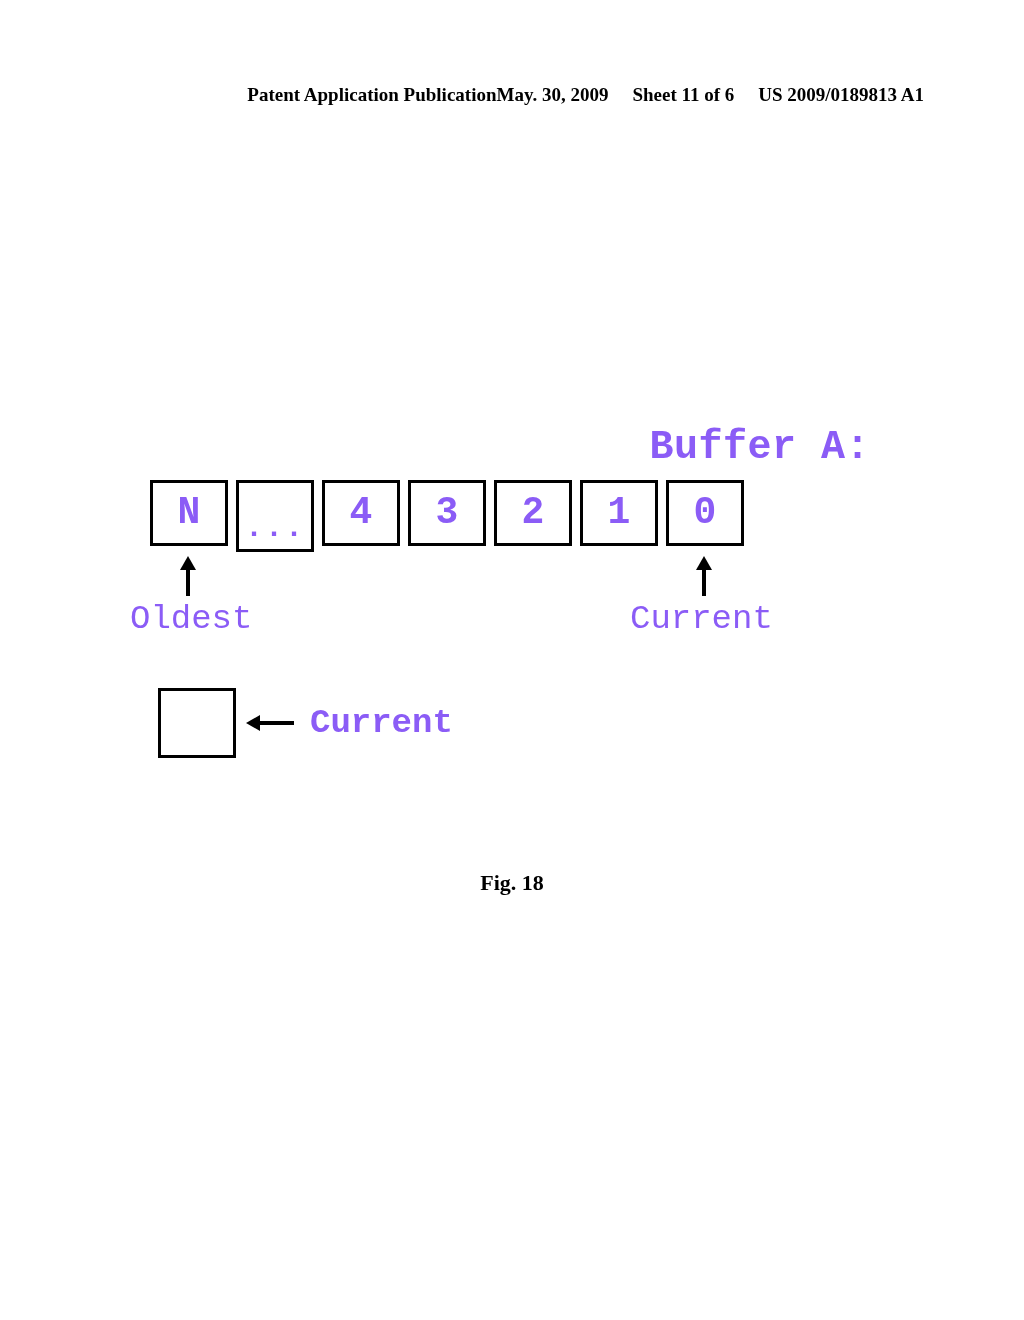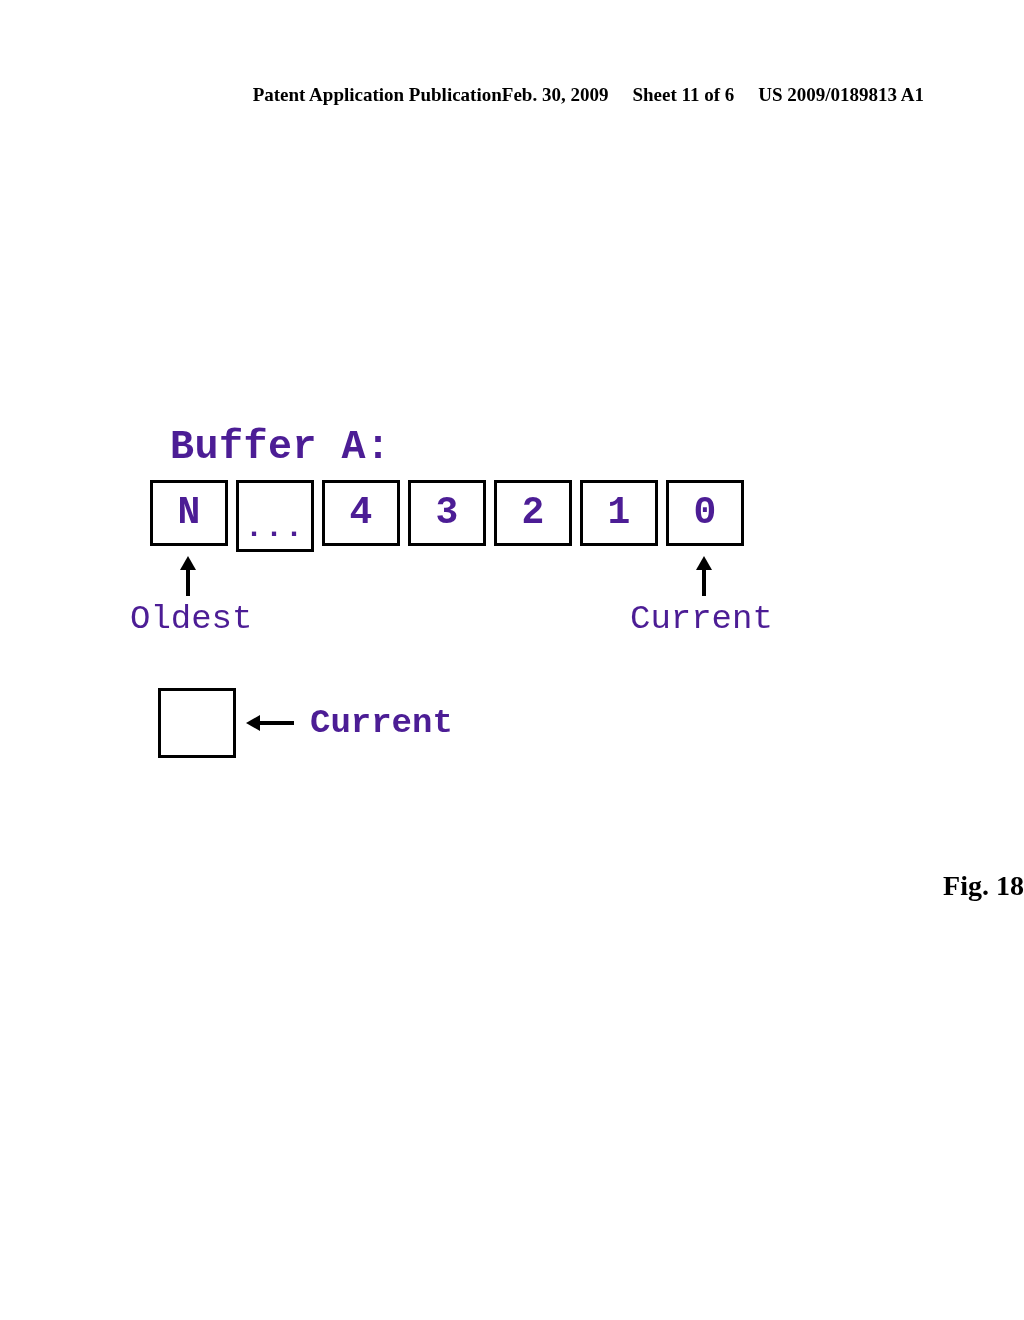--- a/index.html
+++ b/index.html
@@ -32,21 +32,22 @@
     gap: 24px;
   }
 
   .figure {
     position: absolute;
     left: 150px;
     top: 425px;
     width: 720px;
     font-family: "Courier New", Courier, monospace;
     font-weight: bold;
-    color: #4c1d95;
+    color: #8b5cf6;
+    text-align: right;
   }
 
   .buf-label {
     font-size: 40px;
     margin-left: 20px;
     letter-spacing: 0.5px;
   }
 
   .bufA-row {
     margin-top: 10px;
@@ -142,35 +143,35 @@
   .bufB-label {
     font-size: 34px;
     margin-left: 4px;
   }
 
   .fig-caption {
     position: absolute;
     top: 870px;
     left: 0;
     width: 1024px;
-    text-align: right;
+    text-align: center;
     font-family: "Times New Roman", Times, serif;
     font-weight: bold;
-    font-size: 28px;
+    font-size: 22px;
   }
 </style>
 </head>
 <body>
 
 <div class="page">
 
   <div class="header">
     <span>Patent Application Publication</span>
     <span class="right-group">
-      <span>Feb. 30, 2009</span>
+      <span>May. 30, 2009</span>
       <span>Sheet 11 of 6</span>
       <span>US 2009/0189813 A1</span>
     </span>
   </div>
 
   <div class="figure">
 
     <div class="buf-label">Buffer A:</div>
 
     <div class="bufA-row">

